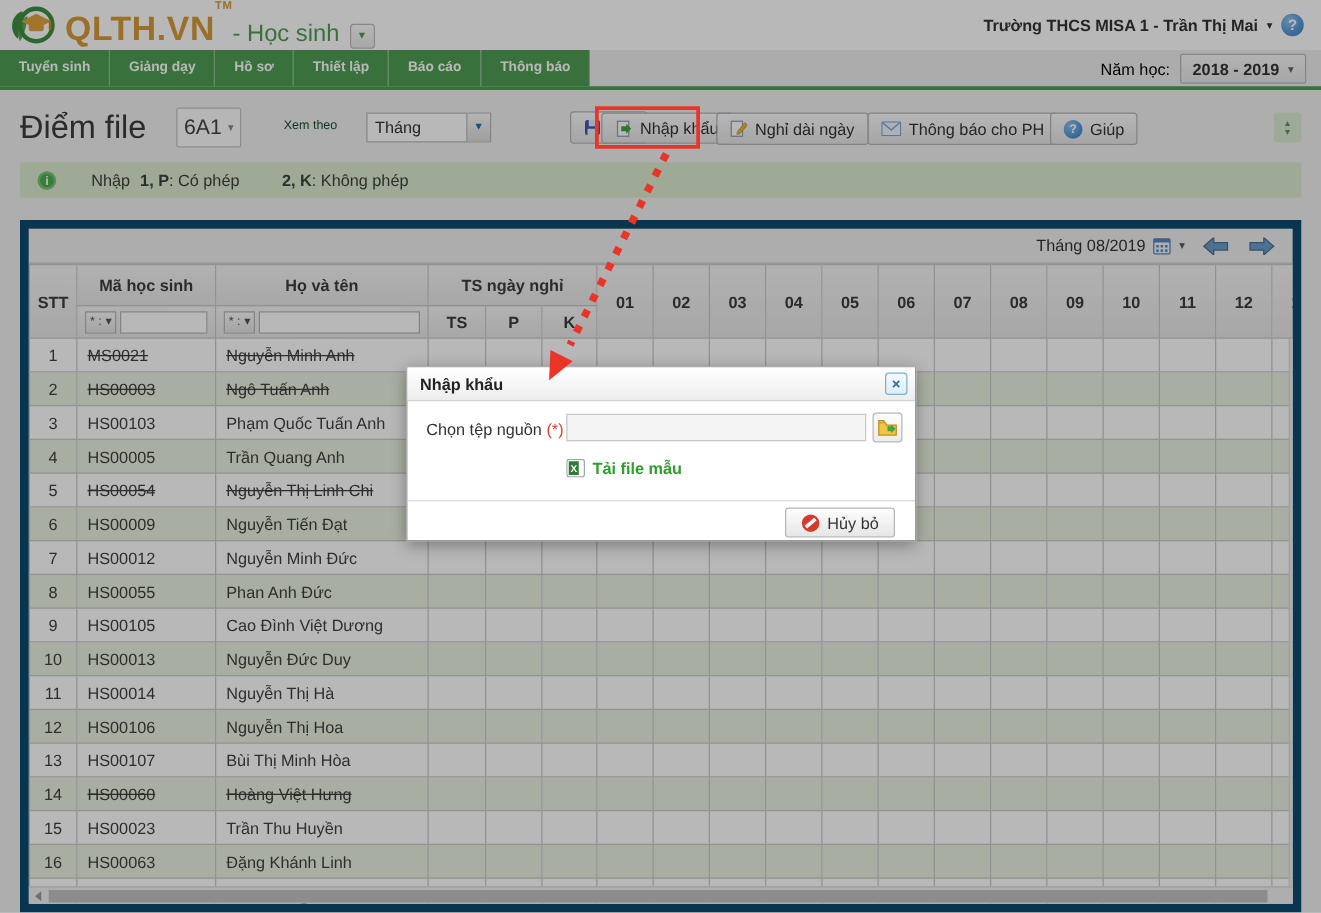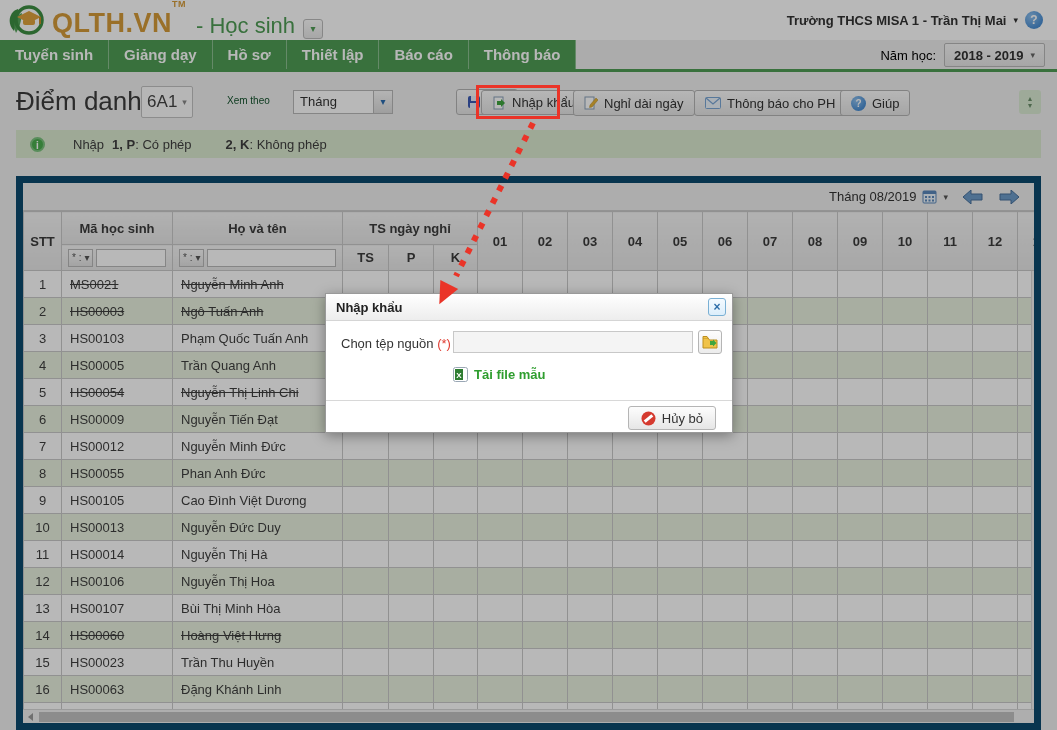--- a/index.html
+++ b/index.html
@@ -4,31 +4,31 @@
 <style>
   * { margin:0; padding:0; box-sizing:border-box; }
   body { font-family:"Liberation Sans","DejaVu Sans",sans-serif; background:#888; }
   #app { position:relative; width:1057px; height:730px; overflow:hidden; background:#f2f2f2; }
 
   
   .topbar { position:absolute; left:0; top:0; width:1057px; height:40px; background:#ffffff; }
   .logo-wrap { position:absolute; left:8px; top:1px; display:flex; align-items:flex-end; }
   .logo-text { font-size:27px; font-weight:bold; color:#d69c3a; letter-spacing:0.5px; margin-left:6px; }
   .logo-tm { font-size:9px; font-weight:bold; color:#d69c3a; vertical-align:top; position:relative; top:-9px; }
-  .module-label { font-size:22px; color:#4f9d55; margin-left:10px; }
+  .module-label { font-size:19px; color:#4f9d55; }
   .mini-drop { width:20px; height:20px; margin-left:8px; border:1px solid #bbb; border-radius:3px; background:linear-gradient(#fdfdfd,#e8e8e8); color:#4f9d55; font-size:10px; text-align:center; line-height:18px; cursor:pointer; }
   .account { position:absolute; right:14px; top:0; height:40px; display:flex; align-items:center; gap:7px; }
   .account-name { font-size:13px; font-weight:bold; color:#333; }
   .account-caret { font-size:9px; color:#333; }
   .help-circle { width:18px; height:18px; border-radius:50%; background:radial-gradient(circle at 35% 30%, #8ec0ee, #4b8fd4 70%); color:#fff; font-size:12px; font-weight:bold; text-align:center; line-height:18px; }
 
   
   .navbar { position:absolute; left:0; top:40px; width:1057px; height:32px; background:#efefef; border-bottom:3px solid #4f9d55; }
   .tabs { position:absolute; left:0; top:0; height:29px; display:flex; }
-  .tab { height:29px; padding:0 15px; background:#4f9d55; color:#fff; font-size:15px; font-weight:bold; line-height:29px; border-right:1px solid rgba(255,255,255,0.35); cursor:pointer; white-space:nowrap; }
+  .tab { height:29px; padding:0 15px; background:#4f9d55; color:#fff; font-size:11px; font-weight:bold; line-height:29px; border-right:1px solid rgba(255,255,255,0.35); cursor:pointer; white-space:nowrap; }
   .tab.active { background:#dd9f3d; }
   .year-wrap { position:absolute; right:12px; top:2px; height:26px; display:flex; align-items:center; gap:8px; }
   .year-label { font-size:13px; color:#000000; }
   .year-btn { height:24px; padding:0 9px; background:linear-gradient(#f8f8f8,#e7e7e7); border:1px solid #b9b9b9; border-radius:2px; font-size:13px; font-weight:bold; color:#333; display:flex; align-items:center; gap:7px; cursor:pointer; }
   .year-btn .caret { font-size:9px; color:#666; font-weight:normal; }
 
   
   .page-title { position:absolute; left:16px; top:86px; font-size:26px; color:#3c3c3c; }
   .class-btn { position:absolute; left:141px; top:86px; width:52px; height:32px; background:#fdfdfd; border:1px solid #c2c2c2; border-radius:2px; font-size:17px; color:#444; display:flex; align-items:center; justify-content:center; gap:5px; cursor:pointer; }
   .class-btn .caret { font-size:9px; color:#888; }
@@ -129,21 +129,21 @@
       </div>
     <div class="year-wrap">
       <span class="year-label">Năm học:</span>
       <span class="year-btn">
         <span>2018 - 2019</span>
         <span class="caret">▾</span>
       </span>
     </div>
   </div>
 
-  <div class="page-title">Điểm danh</div>
+  <div class="page-title">Điểm file</div>
   <div class="class-btn">
     <span>6A1</span>
     <span class="caret">▾</span>
   </div>
   <div class="viewby-label">Xem theo</div>
   <div class="combo">
     <span class="combo-val">Tháng</span>
     <span class="combo-arrow">▾</span>
   </div>
 

